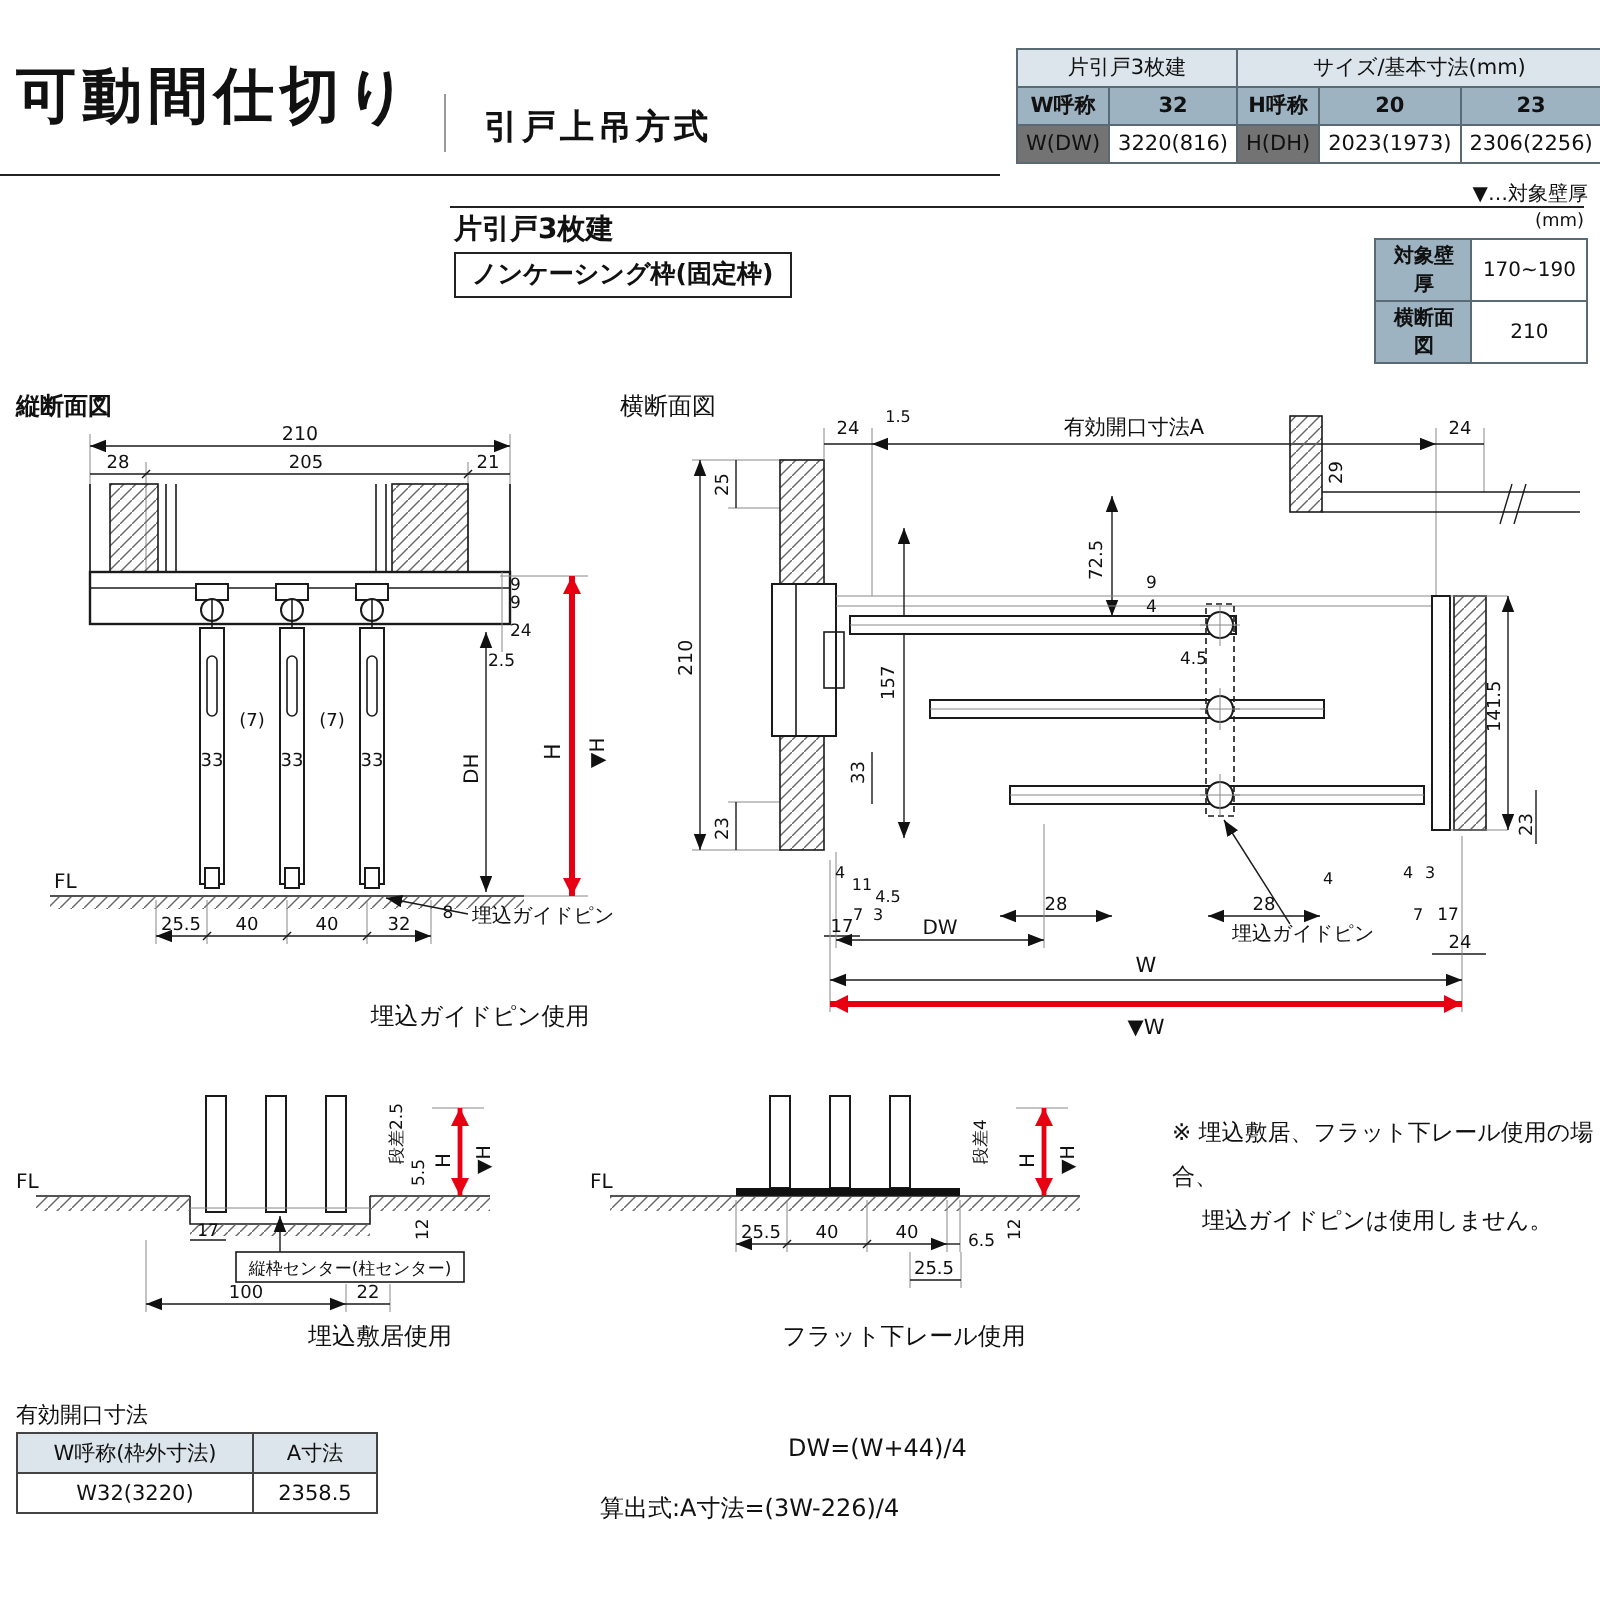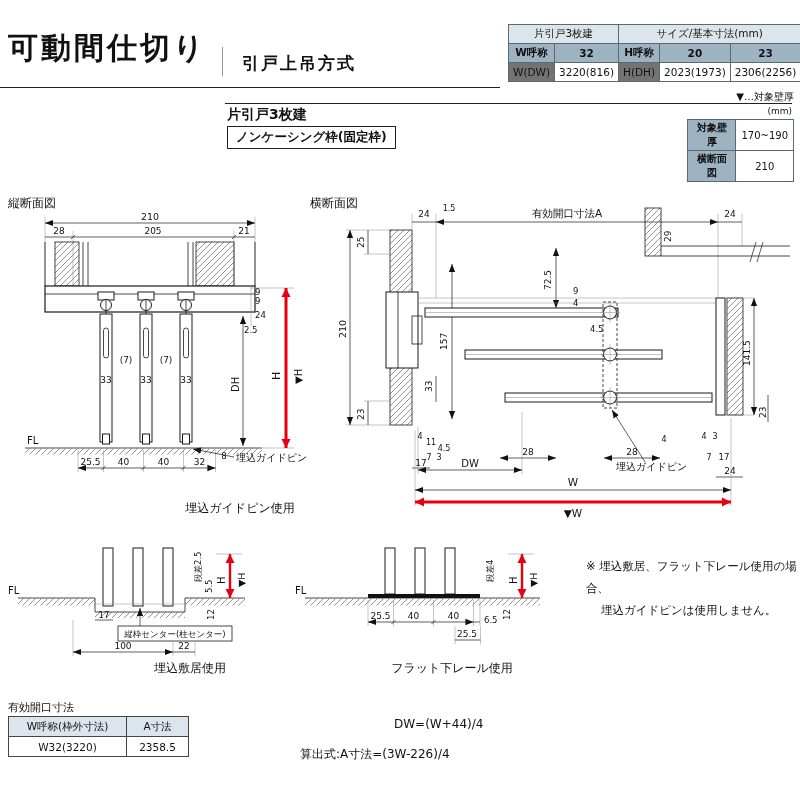--- a/index.html
+++ b/index.html
@@ -21,21 +21,21 @@
   .c-dark{background:#9db3c2;font-weight:bold;}
   .c-mid{background:#737373;}
   .c-light{background:#dce5eb;}
 
   .opening-note{position:absolute;right:6px;top:90px;font-size:10px;}
   .section-title{position:absolute;left:227px;top:106px;font-size:14px;font-weight:bold;}
   .frame-box{position:absolute;left:227px;top:126px;border:1px solid #222;font-size:12.5px;font-weight:bold;padding:2px 8px;}
   .spec-unit{position:absolute;right:8px;top:106px;font-size:9px;}
 
   .dtitle{position:absolute;font-size:12px;}
-  .dtitle.v{left:8px;top:195px;}
+  .dtitle.v{left:8px;top:195px;font-weight:bold;}
   .dtitle.h{left:310px;top:195px;}
 
   .note{position:absolute;left:586px;top:556px;font-size:11.5px;line-height:1.9;}
   .note .l2{padding-left:15px;}
 
   .footer-title{position:absolute;left:8px;top:700px;font-size:11px;}
   .formula1{position:absolute;left:300px;top:698px;font-size:12px;margin-top:48px;}
   .formula2{position:absolute;left:349px;top:717px;font-size:12px;margin-left:45px;}
 
   svg.drawing{position:absolute;left:0;top:190px;}

